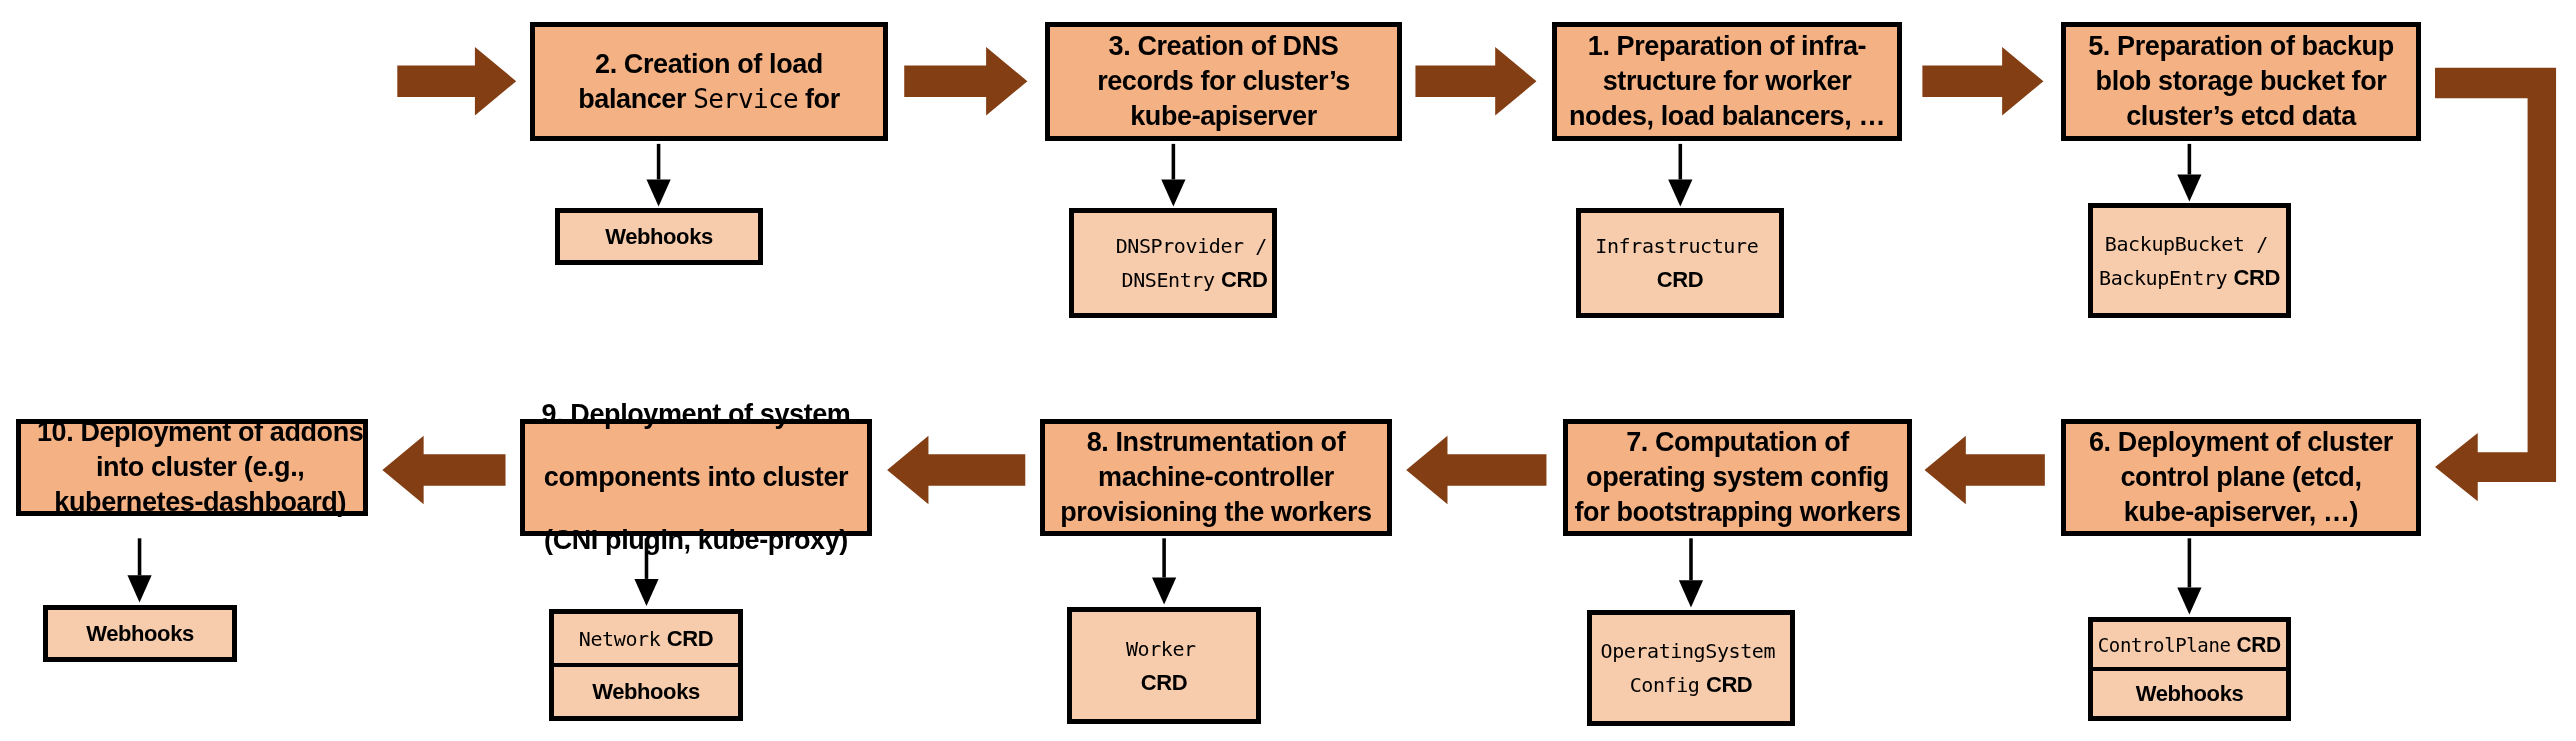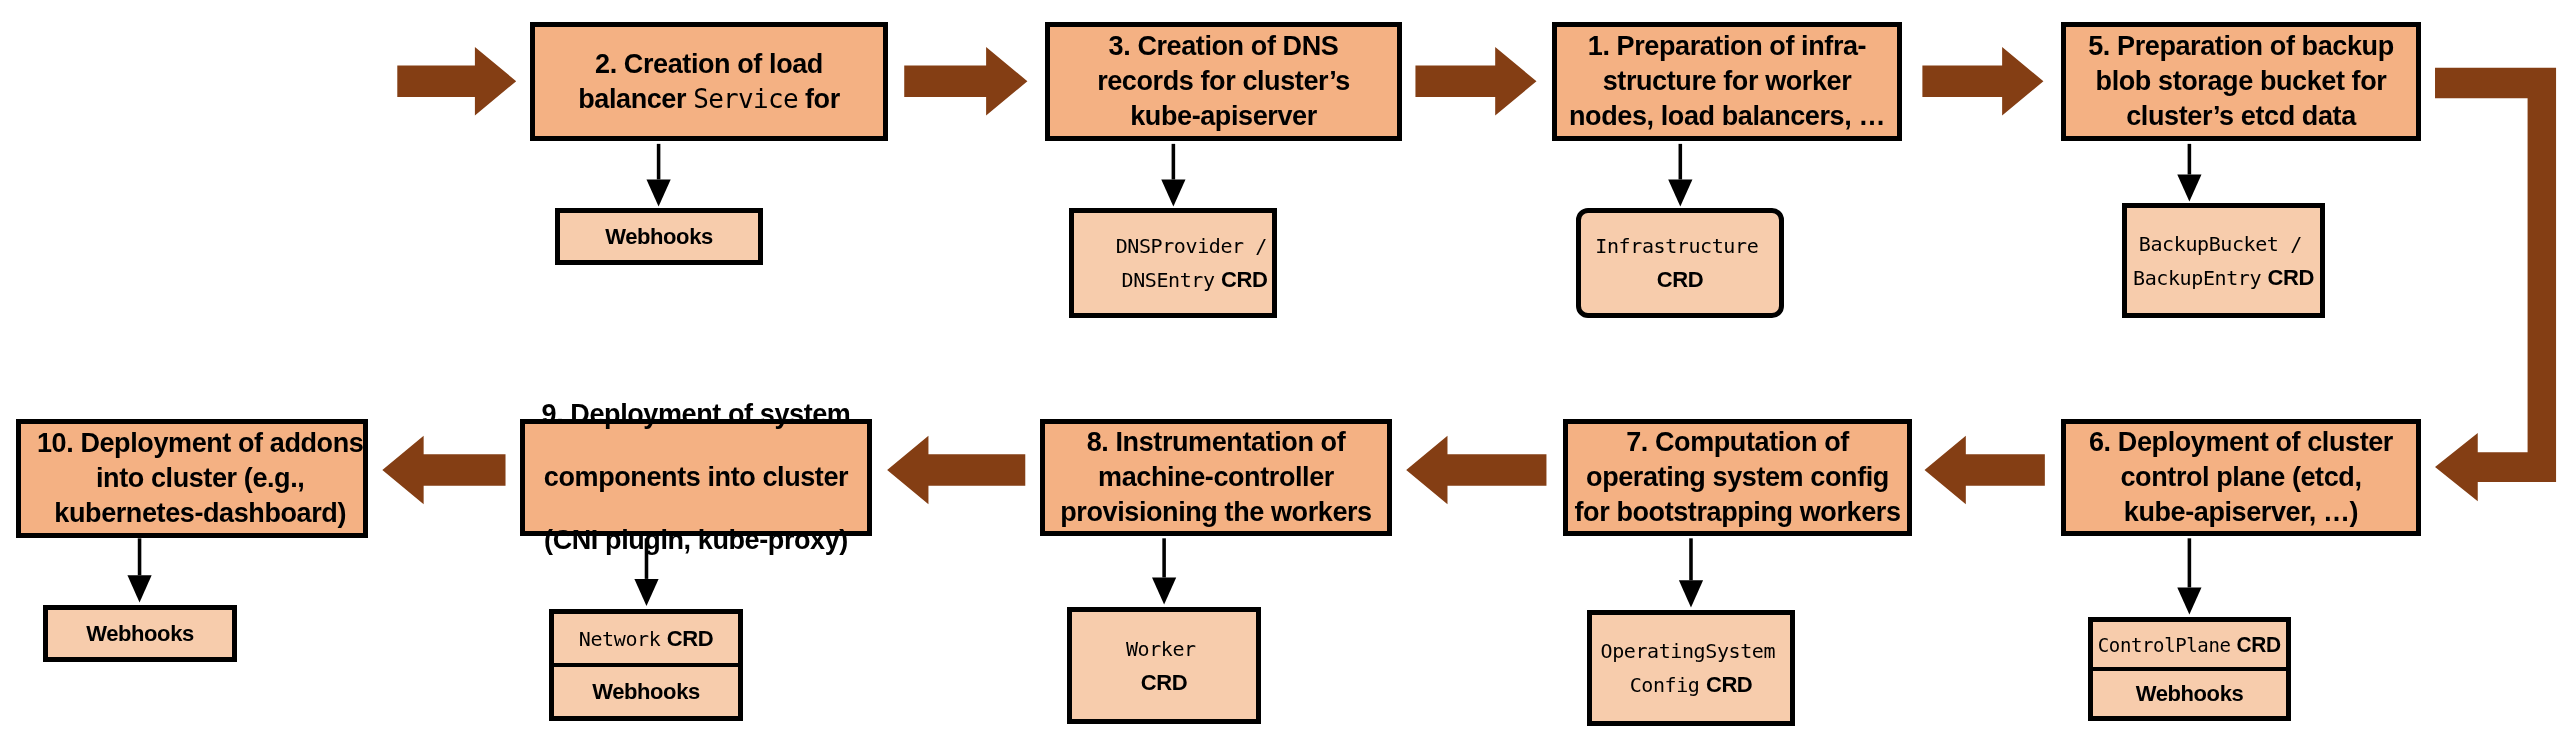--- a/index.html
+++ b/index.html
@@ -146,47 +146,47 @@
     <div class="bline"><span>machine-controller</span></div>
     <div class="bline"><span>provisioning the workers</span></div>
   </div>
 
   <div class="main-box" style="left:520px;top:419px;width:352px;height:117px;gap:28px;">
     <div class="bline"><span>9. Deployment of system</span></div>
     <div class="bline"><span>components into cluster</span></div>
     <div class="bline"><span>(CNI plugin, kube-proxy)</span></div>
   </div>
 
-  <div class="main-box" style="left:15.7px;top:419px;width:352px;height:119px;padding-left:17px;">
+  <div class="main-box" style="left:15.7px;top:419px;width:352px;height:97px;padding-left:17px;">
     <div class="bline"><span>10. Deployment of addons</span></div>
     <div class="bline"><span>into cluster (e.g.,</span></div>
     <div class="bline"><span>kubernetes-dashboard)</span></div>
   </div>
 
   <div class="sub-box" style="left:555px;top:208px;width:208px;height:57px;">
     <div class="sub-cell">
       <div class="sline"><span class="m"></span><span class="b">Webhooks</span></div>
     </div>
   </div>
 
   <div class="sub-box" style="left:1069px;top:208px;width:208px;height:110px;padding-left:43px;">
     <div class="sub-cell">
       <div class="sline"><span class="m">DNSProvider /</span><span class="b"></span></div>
       <div class="sline"><span class="m">DNSEntry</span><span class="b">CRD</span></div>
     </div>
   </div>
 
-  <div class="sub-box" style="left:1576px;top:208px;width:208px;height:110px;border-radius:12px;">
+  <div class="sub-box" style="left:1576px;top:208px;width:208px;height:110px;">
     <div class="sub-cell">
       <div class="sline"><span class="m">Infrastructure</span><span class="b"></span></div>
       <div class="sline"><span class="m"></span><span class="b">CRD</span></div>
     </div>
   </div>
 
-  <div class="sub-box" style="left:2088px;top:203px;width:203px;height:115px;margin-left:34px;">
+  <div class="sub-box" style="left:2088px;top:203px;width:203px;height:115px;">
     <div class="sub-cell">
       <div class="sline"><span class="m">BackupBucket /</span><span class="b"></span></div>
       <div class="sline"><span class="m">BackupEntry</span><span class="b">CRD</span></div>
     </div>
   </div>
 
   <div class="sub-box" style="left:2088px;top:617px;width:203px;height:104px;">
     <div class="sub-cell">
       <div class="sline tight"><span class="m">ControlPlane</span><span class="b">CRD</span></div>
     </div>

